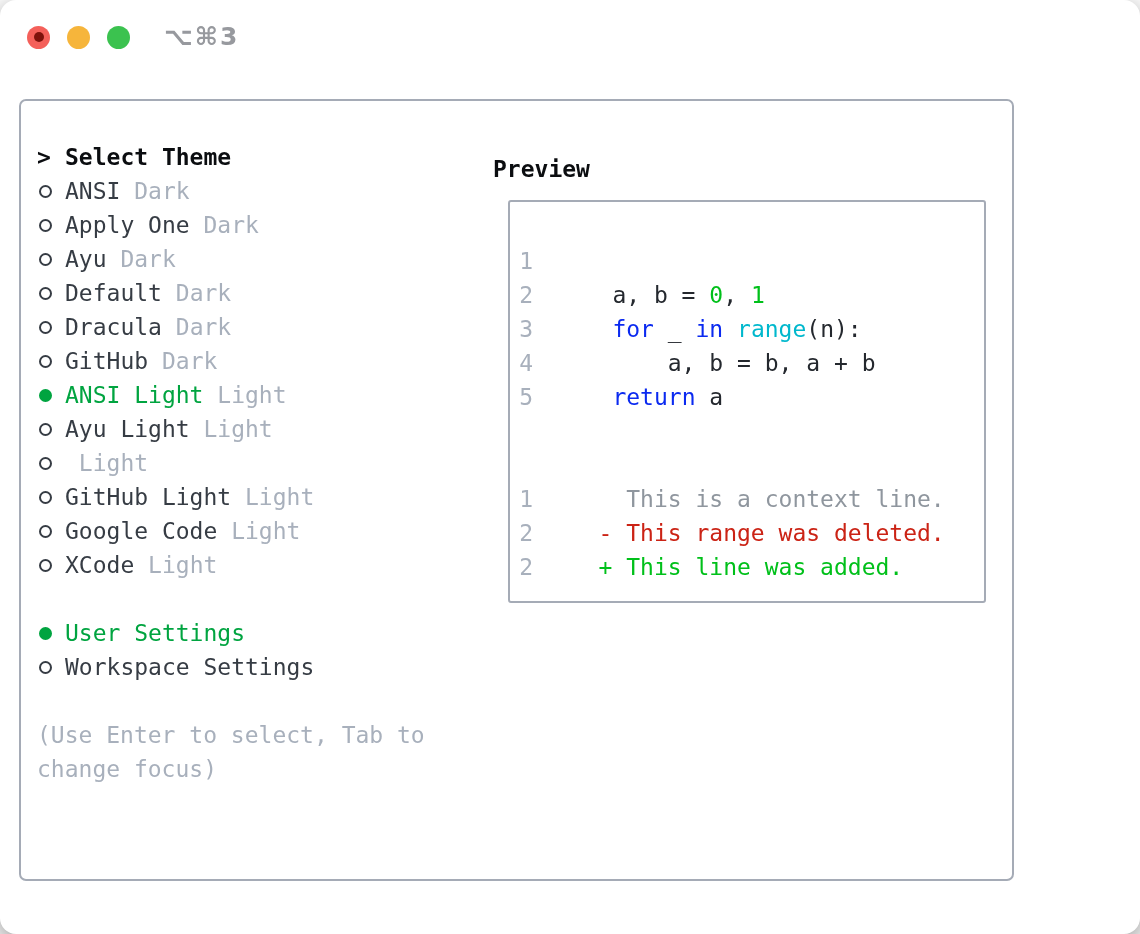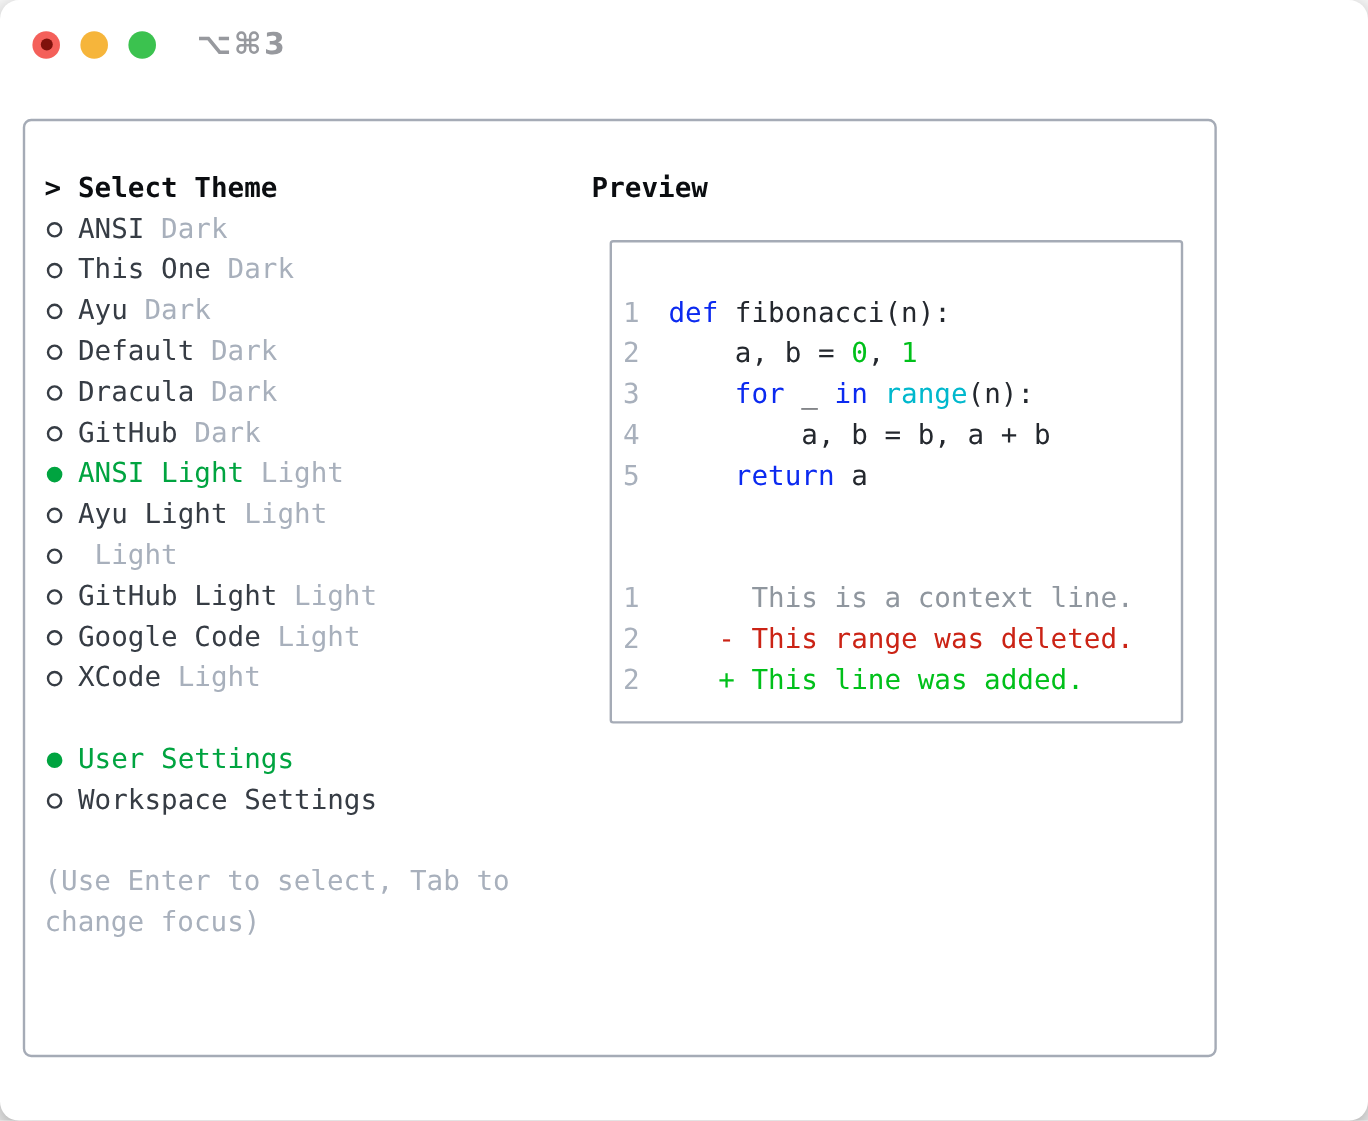--- a/index.html
+++ b/index.html
@@ -50,21 +50,21 @@
   .t-name{color:var(--text-dark);}
   .selected .t-name{color:var(--accent-green);}
   .t-var{color:var(--muted);}
   .spacer{height:34px;}
   .help{
     width:420px; font-size:23px; line-height:34px; color:var(--muted);
     white-space:normal;
   }
   
   .preview-heading{
-    position:absolute; left:472px; top:39px; height:34px; line-height:34px;
+    position:absolute; left:472px; top:51px; height:34px; line-height:34px;
     font-size:23px; font-weight:bold; color:var(--heading);
   }
   .preview-box{
     position:absolute; left:487px; top:99px; width:478px; height:403px;
     border:2px solid var(--border); border-radius:3px; background:#fff;
     padding:42px 8px 0 9px; overflow:hidden;
   }
   .code-row{display:flex; height:34px; line-height:34px; font-size:23px; white-space:pre;}
   .ln{flex:0 0 14px; width:14px; text-align:right; margin-right:24px; color:var(--line-number);}
   .tok-keyword{color:var(--keyword);}
@@ -98,21 +98,21 @@
       </div>
 
       <div>
   <div class="row option">
     <span class="marker"><span class="radio"></span></span>
     <span class="t-name">ANSI</span><span class="t-var"> Dark</span>
   </div>
 
   <div class="row option">
     <span class="marker"><span class="radio"></span></span>
-    <span class="t-name">This One</span><span class="t-var"> Dark</span>
+    <span class="t-name">Apply One</span><span class="t-var"> Dark</span>
   </div>
 
   <div class="row option">
     <span class="marker"><span class="radio"></span></span>
     <span class="t-name">Ayu</span><span class="t-var"> Dark</span>
   </div>
 
   <div class="row option">
     <span class="marker"><span class="radio"></span></span>
     <span class="t-name">Default</span><span class="t-var"> Dark</span>
@@ -177,21 +177,20 @@
       <div class="spacer"></div>
 
       <div class="help">(Use Enter to select, Tab to change focus)</div>
     </div>
 
     <div class="preview-heading">Preview</div>
 
     <div class="preview-box">
   <div class="code-row">
     <span class="ln">1</span>
-    <span class="code-tokens"><span class="tok-keyword">def</span><span class="tok-plain"> fibonacci(n):</span></span>
   </div>
 
   <div class="code-row">
     <span class="ln">2</span>
     <span class="code-tokens"><span class="tok-plain">    a, b = </span><span class="tok-number">0</span><span class="tok-plain">, </span><span class="tok-number">1</span></span>
   </div>
 
   <div class="code-row">
     <span class="ln">3</span>
     <span class="code-tokens"><span class="tok-plain">    </span><span class="tok-keyword">for</span><span class="tok-plain"> _ </span><span class="tok-keyword">in</span><span class="tok-plain"> </span><span class="tok-builtin">range</span><span class="tok-plain">(n):</span></span>

